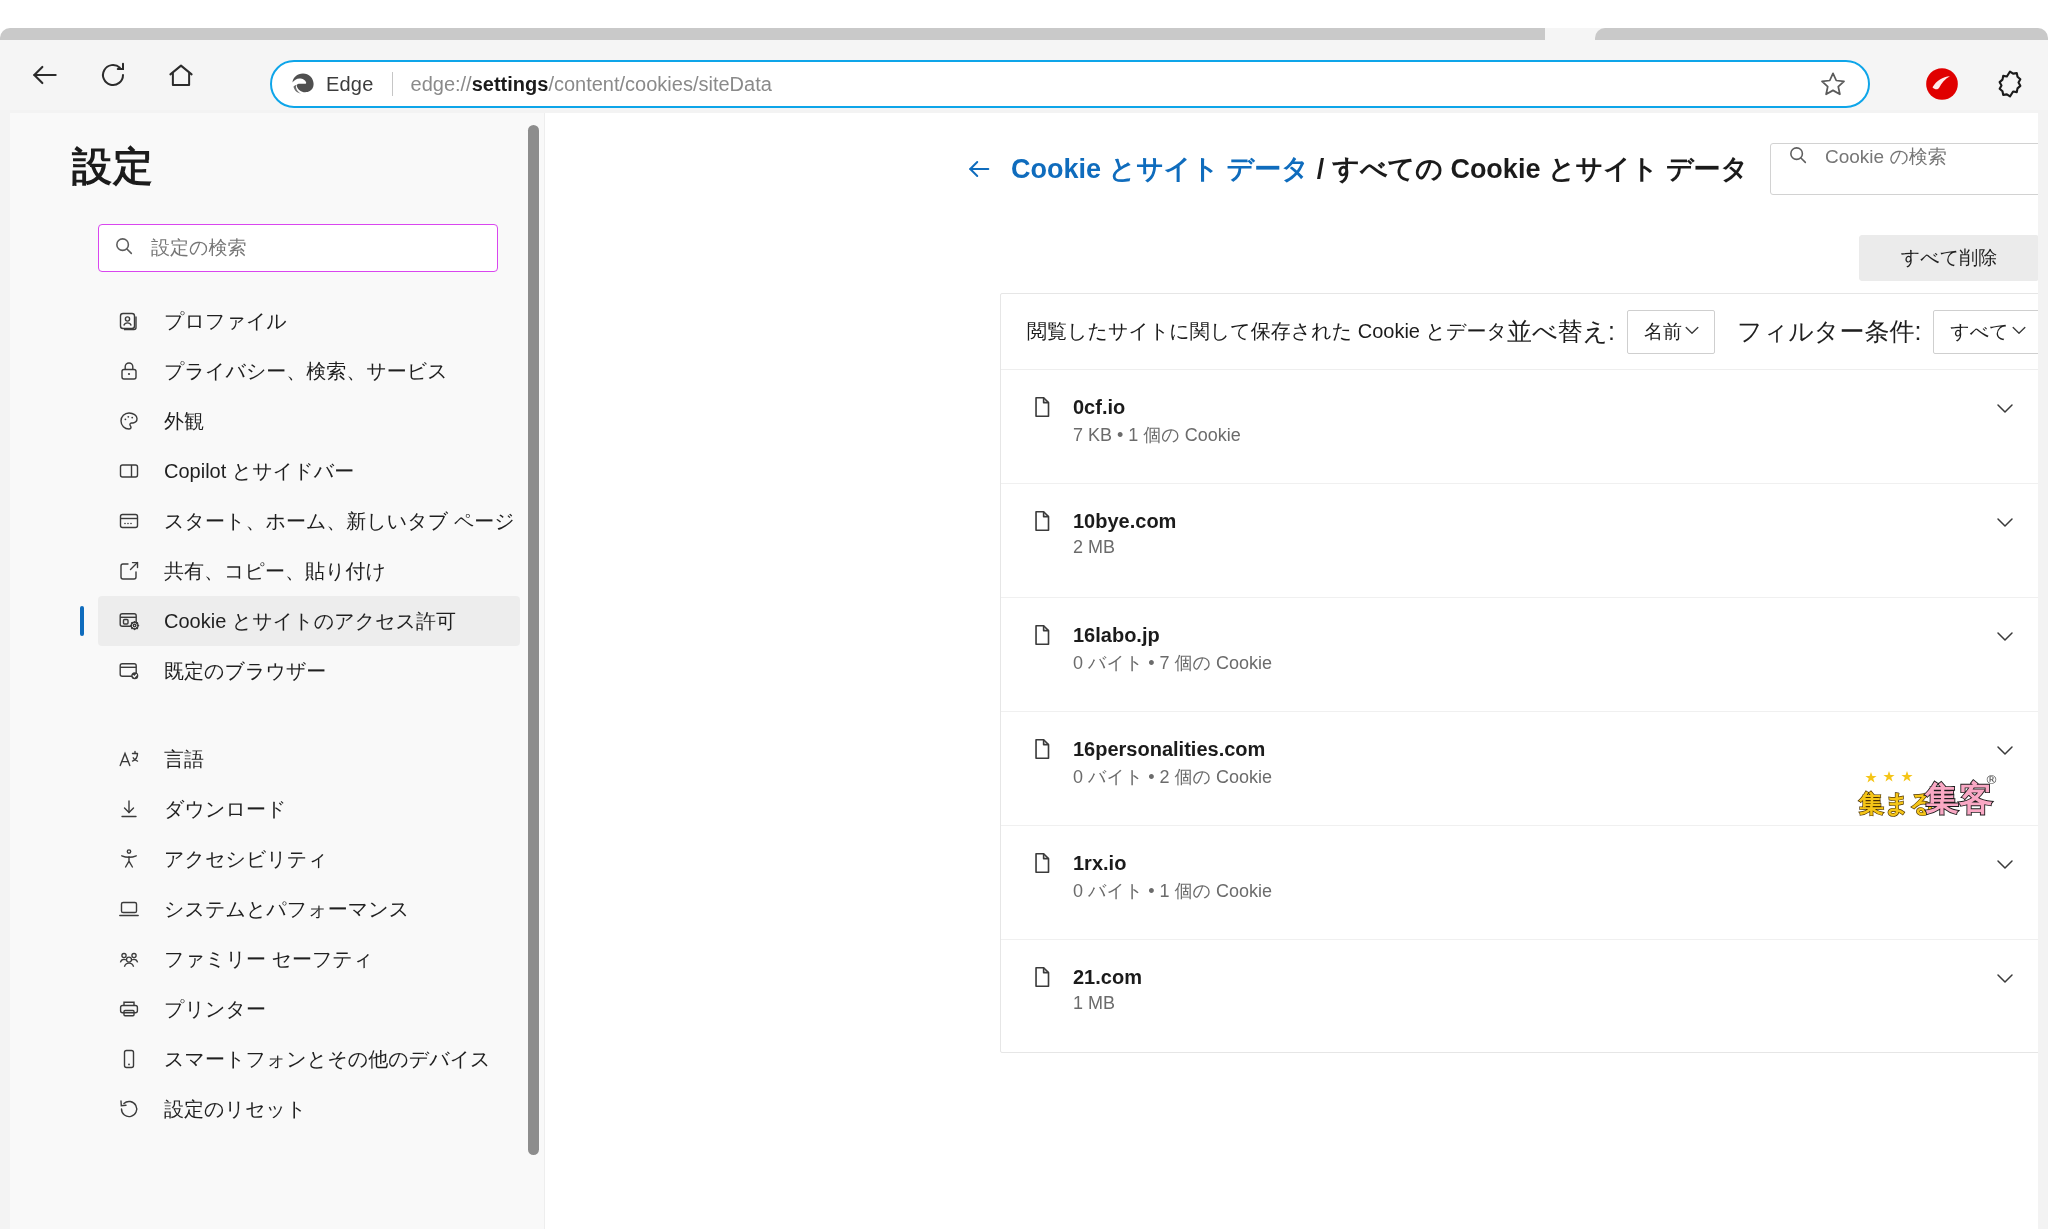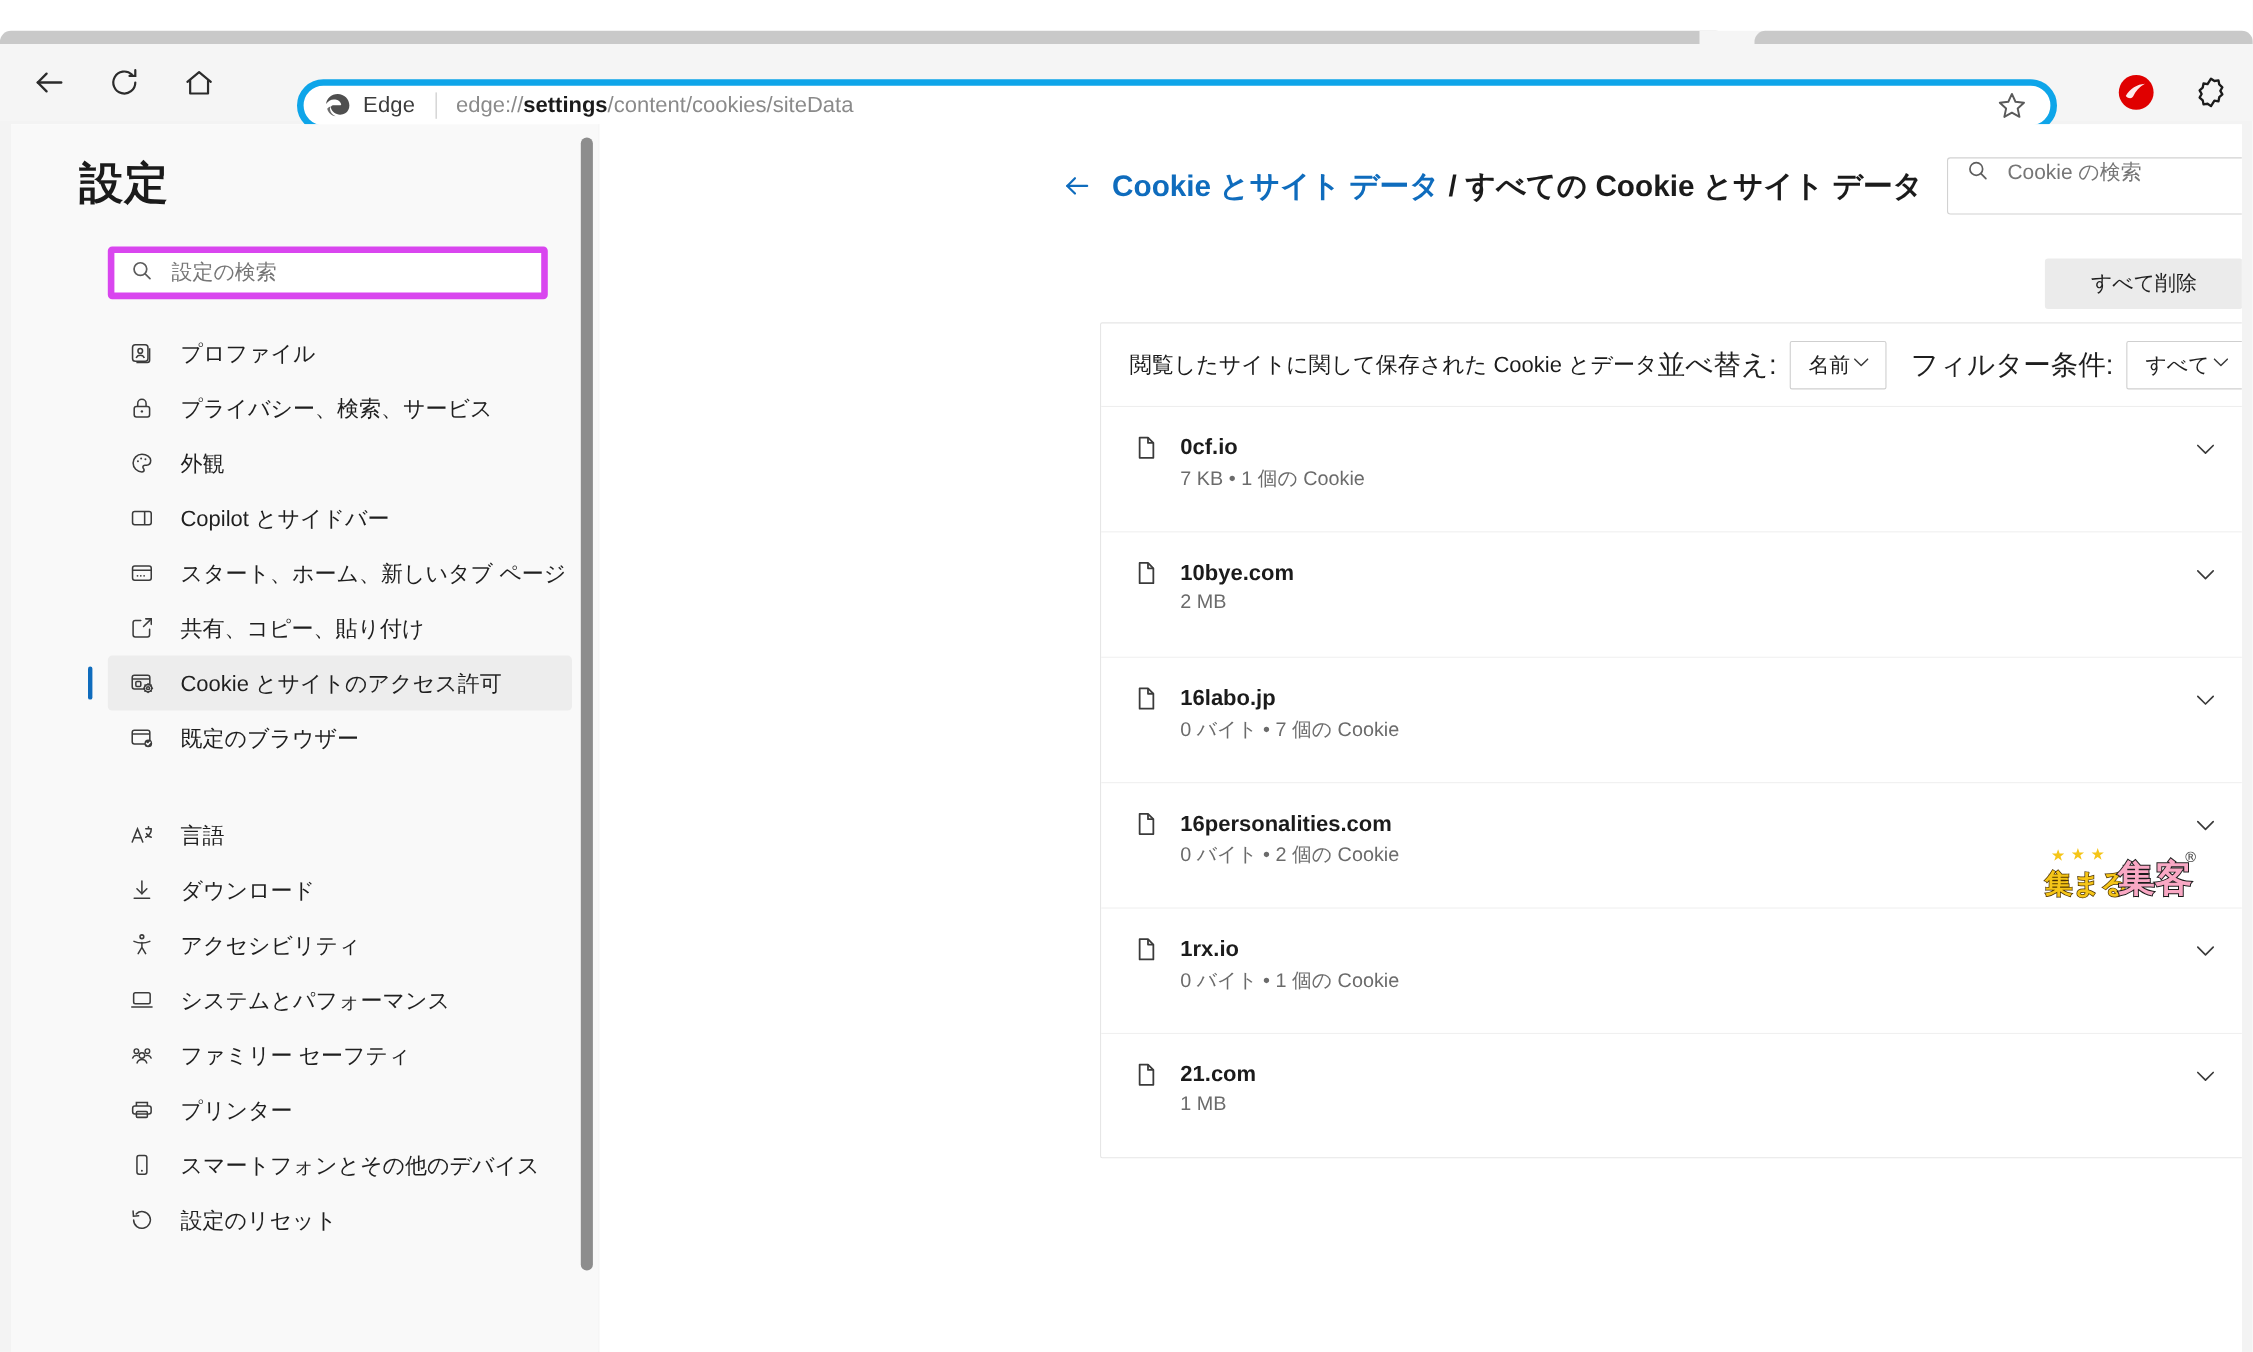--- a/index.html
+++ b/index.html
@@ -41,25 +41,24 @@
     display: flex; align-items: center; justify-content: center;
     border-radius: 8px; color: #2b2b2b; flex: 0 0 auto;
   }
   .tb-btn:first-child { margin-left: 18px; }
   .tb-btn svg { display: block; }
 
   .omnibox {
     position: absolute; left: 270px; top: 60px;
     width: 1600px; height: 48px;
     background: #ffffff;
-    border: 6px solid #0ea5e9;
+    border: 2px solid #0ea5e9;
     border-radius: 24px;
     display: flex; align-items: center;
     padding: 0 18px 0 18px;
-    margin-top: 12px;
   }
   .edge-logo {
     width: 26px; height: 26px; flex: 0 0 auto; margin-right: 10px;
   }
   .edge-label {
     font-size: 20px; color: #3c3c3c; letter-spacing: .2px; flex: 0 0 auto;
   }
   .omni-sep {
     width: 1px; height: 24px; background: #c6c6c6; margin: 0 18px; flex: 0 0 auto;
   }
@@ -94,21 +93,21 @@
     flex: 0 0 auto;
     overflow: hidden;
     border-right: 1px solid #eeeeee;
   }
   .settings-title {
     font-size: 40px; font-weight: 700; color: #1b1b1b;
     margin: 26px 0 0 62px; letter-spacing: 1px;
   }
   .search-settings {
     margin: 30px 0 0 88px; width: 400px; height: 48px;
-    border: 6px solid #d946ef; border-radius: 4px; background: #ffffff;
+    border: 1px solid #d946ef; border-radius: 4px; background: #ffffff;
     display: flex; align-items: center; padding: 0 14px;
   }
   .search-settings .mag { color: #5c5c5c; flex: 0 0 auto; margin-right: 16px; }
   .search-settings .ph { font-size: 19px; color: #767676; }
 
   .nav { margin-top: 24px; }
   .nav-item {
     position: relative;
     height: 50px; display: flex; align-items: center;
     margin: 0 24px 0 88px; padding-left: 18px; border-radius: 4px;

